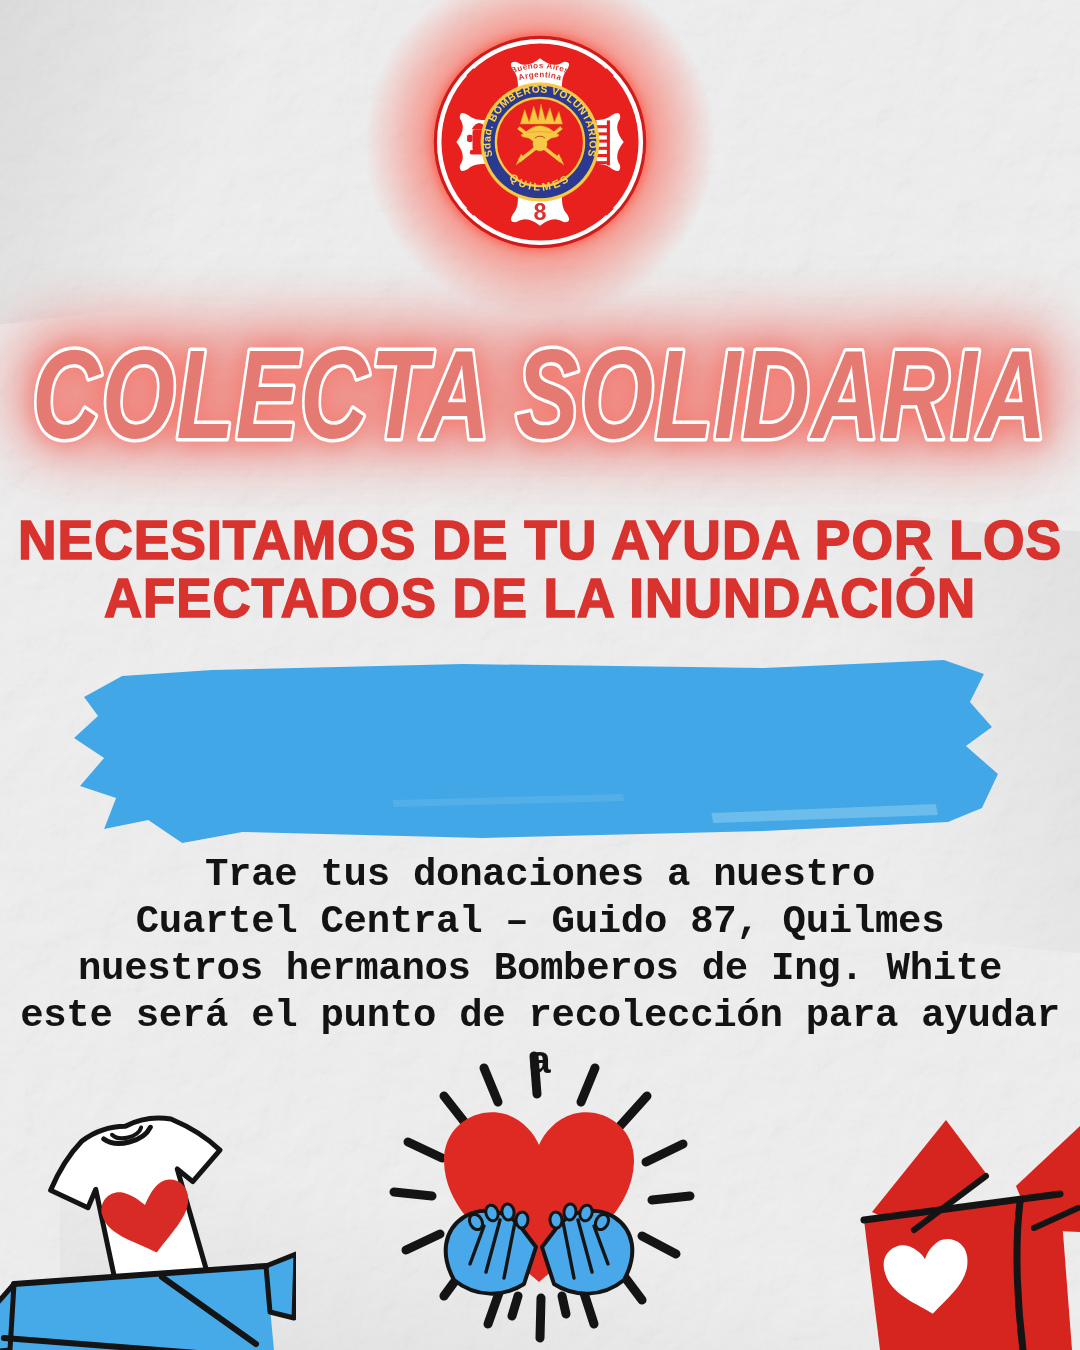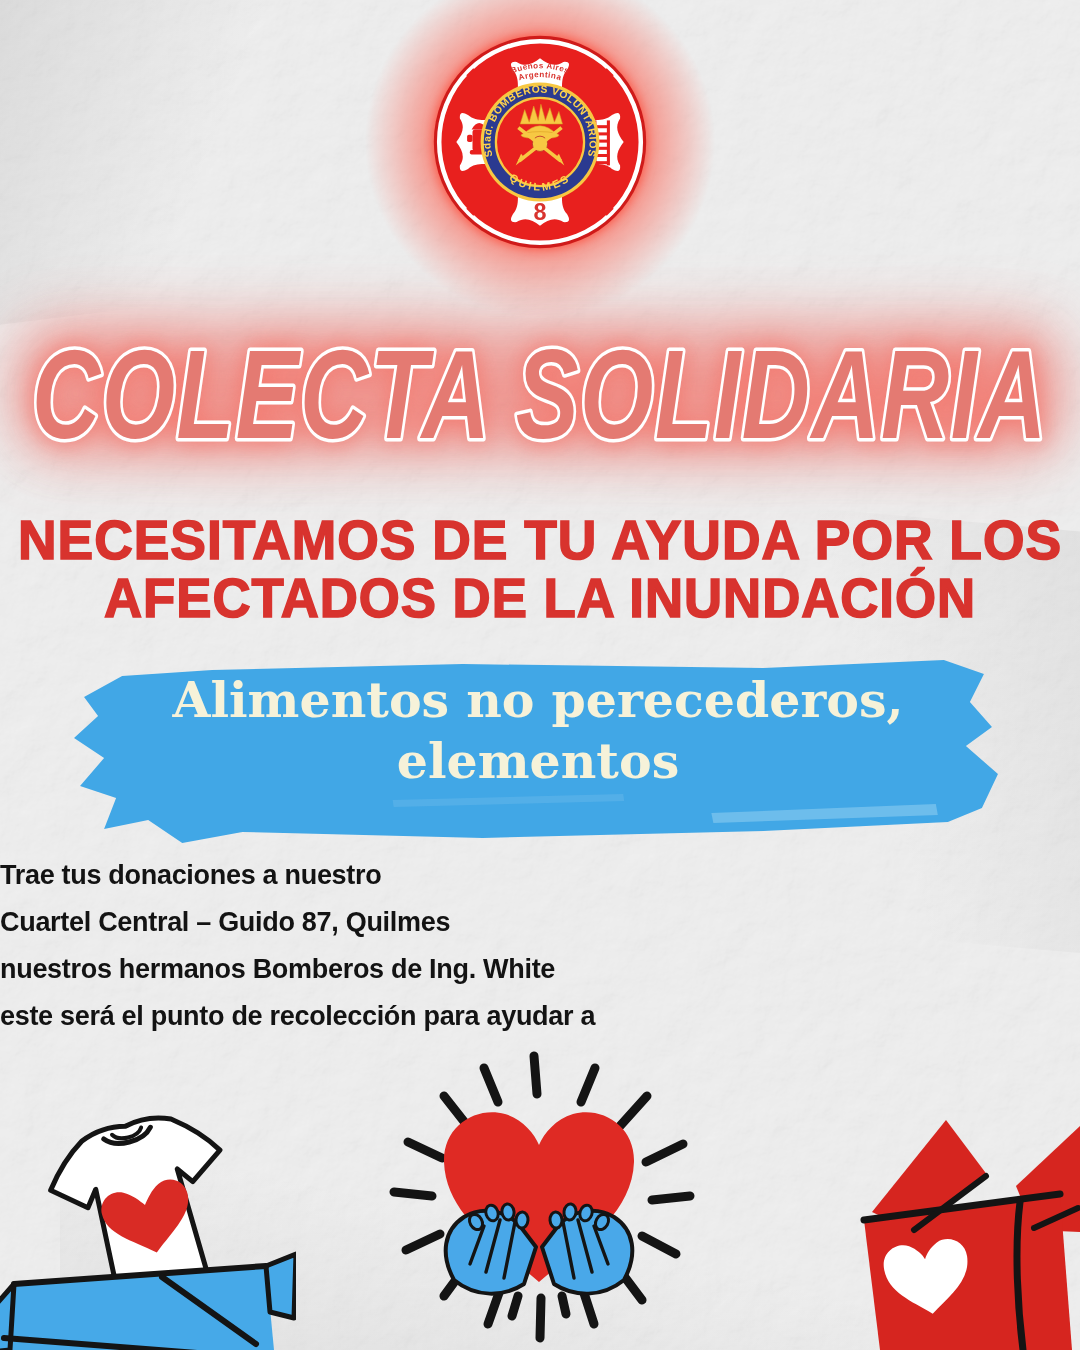--- a/index.html
+++ b/index.html
@@ -38,22 +38,22 @@
   .appeal text{font-family:"Liberation Sans",sans-serif;font-weight:bold;font-size:56px;
     fill:#d8332e;stroke:#d8332e;stroke-width:1.6px;text-anchor:middle;letter-spacing:1px;}
 
   
   .banner{position:absolute;left:62px;top:650px;width:952px;height:200px;}
   .brush{position:absolute;left:0;top:0;width:100%;height:100%;}
   .banner-text{position:relative;padding-top:20px;text-align:center;color:#f6f2d9;
     font-family:"DejaVu Serif",serif;font-weight:bold;font-size:49px;line-height:61px;}
 
   
-  .instructions{position:absolute;left:0;top:852px;width:1080px;text-align:left;color:#131313;
-    font-family:Liberation Sans, sans-serif;font-weight:bold;font-size:27px;line-height:47px;letter-spacing:-.3px;}
+  .instructions{position:absolute;left:0;top:852px;width:1080px;text-align:center;color:#131313;
+    font-family:Liberation Mono, monospace;font-weight:bold;font-size:39px;line-height:47px;letter-spacing:-.3px;}
 
   
   .illu{position:absolute;}
   .illu-left{left:-6px;top:1106px;width:302px;height:246px;}
   .illu-center{left:384px;top:1050px;width:312px;height:300px;}
   .illu-right{left:820px;top:1110px;width:262px;height:240px;}
 </style>
 </head>
 <body>
 
@@ -150,21 +150,20 @@
     <text x="540" y="112" textLength="872" lengthAdjust="spacingAndGlyphs">AFECTADOS DE LA INUNDACIÓN</text>
   </svg>
 
   <div class="banner">
     <svg class="brush" viewBox="0 0 950 200" preserveAspectRatio="none">
       <path fill="#41a7e6" d="M22,47 L60,26 L150,20 L400,14 L700,18 L880,10 L920,24 L906,52 L928,77 L902,96 L934,124 L918,158 L884,172 L700,181 L420,188 L180,182 L120,193 L86,170 L42,179 L54,148 L18,136 L42,108 L12,88 L36,66 Z"></path>
       <path fill="#7cc4ee" opacity=".75" d="M648,163 L872,154 L874,165 L650,173 Z"></path>
       <path fill="#63b7ea" opacity=".55" d="M330,150 L560,144 L561,151 L331,157 Z"></path>
     </svg>
     <div class="banner-text">
-      <div>Alimentos no perecederos, elementos</div>
     </div>
   </div>
 
   <div class="instructions">
     <div>Trae tus donaciones a nuestro</div>
     <div>Cuartel Central – Guido 87, Quilmes</div>
     <div>nuestros hermanos Bomberos de Ing. White</div>
     <div>este será el punto de recolección para ayudar a</div>
   </div>
 

